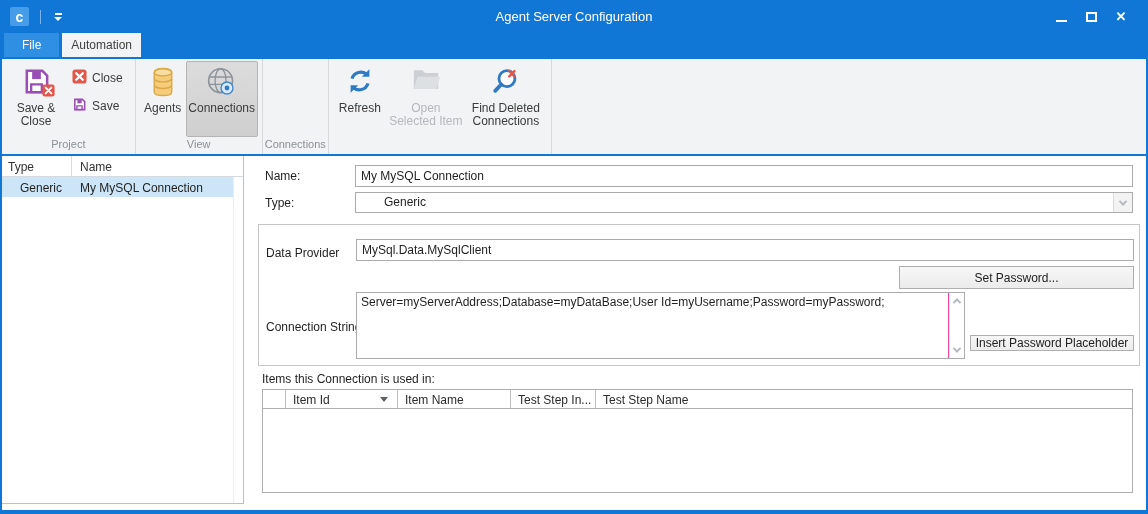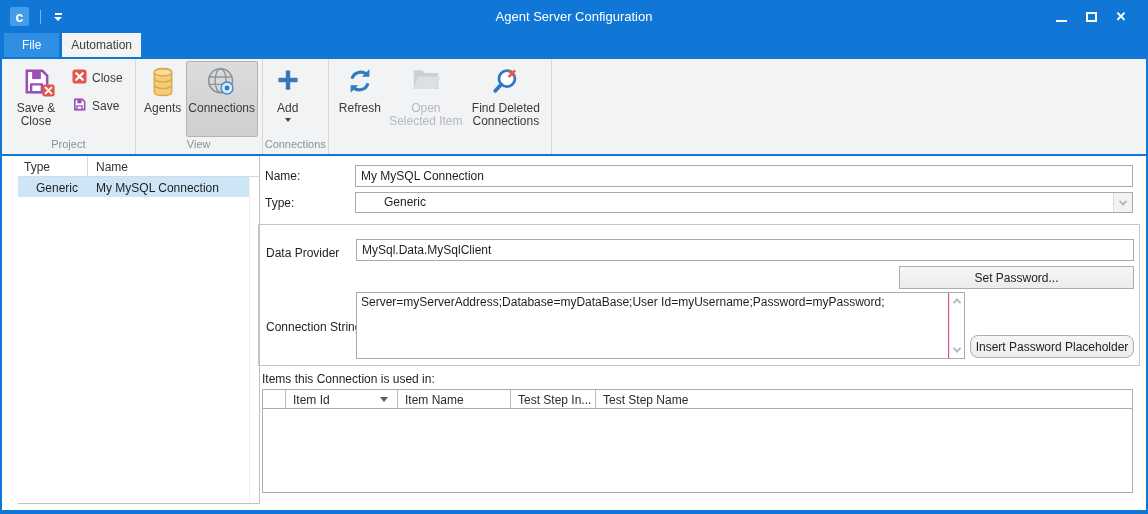--- a/index.html
+++ b/index.html
@@ -37,21 +37,21 @@
         text-align:center;border:1px solid transparent;border-radius:2px;line-height:13px;}
   .rbtn .icon{height:36px;display:flex;align-items:flex-start;justify-content:center;position:relative;}
   .rbtn.selected{background:linear-gradient(#dcdcdc,#cfcfcf);border-color:#b4b4b4;}
   .rbtn.disabled{color:#b4b8bc;}
   .badge{position:absolute;right:-3px;bottom:2px;}
   .dropmark{width:0;height:0;border-left:3.5px solid transparent;border-right:3.5px solid transparent;border-top:4px solid #444;margin-top:3px;}
   .small-col{display:flex;flex-direction:column;padding-top:7px;gap:8px;margin-left:4px;}
   .sbtn{display:flex;align-items:center;gap:5px;font-size:12px;color:#3b3b3b;padding:1px 8px 1px 2px;}
   
   .content{position:relative;height:354px;background:#fff;font-size:12px;color:#1f1f1f;}
-  .left-panel{position:absolute;left:16px;top:0;width:242px;height:348px;background:#fff;
+  .left-panel{position:absolute;left:0;top:0;width:242px;height:348px;background:#fff;
               border-right:1px solid #c0c0c0;border-bottom:1px solid #c0c0c0;}
   .lp-header{display:flex;height:21px;border-bottom:1px solid #d4dae0;color:#333;}
   .lp-header .col-type{width:70px;border-right:1px solid #d4dae0;padding:4px 0 0 6px;}
   .lp-header .col-name{flex:1;padding:4px 0 0 8px;}
   .lp-scroll{position:absolute;right:0;top:21px;bottom:0;width:10px;border-left:1px solid #efefef;background:#fff;}
   .lp-row{display:flex;height:20px;margin-right:10px;background:#cde6f7;}
   .lp-row .cell-type{width:70px;text-align:right;padding:4px 10px 0 0;}
   .lp-row .cell-name{flex:1;padding:4px 0 0 8px;}
   .right-panel{position:absolute;left:246px;top:0;right:3px;bottom:0;}
   .f-label{position:absolute;font-size:12px;color:#1f1f1f;}
@@ -64,21 +64,21 @@
   .chev{display:inline-block;width:6px;height:6px;border-right:2px solid #b3b9bf;border-bottom:2px solid #b3b9bf;}
   .chev.down{transform:rotate(45deg) translate(-1px,-1px);}
   .chev.up{transform:rotate(-135deg) translate(-1px,-1px);}
   .gbox{position:absolute;left:10px;top:68px;width:882px;height:142px;border:1px solid #c6c6c6;}
   .g-label{position:absolute;font-size:12px;color:#1f1f1f;}
   .g-input{position:absolute;left:97px;top:14px;width:778px;height:22px;border:1px solid #ababab;
            font-size:12px;padding:0 5px;font-family:"Liberation Sans",sans-serif;color:#1f1f1f;background:#fff;}
   .btn{position:absolute;background:linear-gradient(#f6f6f6,#ececec);border:1px solid #aeaeae;
        font-size:12px;color:#222;font-family:"Liberation Sans",sans-serif;text-align:center;}
   .sp-btn{left:640px;top:41px;width:235px;height:23px;}
-  .ip-btn{left:711px;top:110px;width:164px;height:23px;border-radius:8px;}
+  .ip-btn{left:711px;top:110px;width:164px;height:16px;}
   .cs-wrap{position:absolute;left:97px;top:67px;width:609px;height:67px;border:1px solid #ababab;background:#ec4899;}
   .cs-wrap textarea{border:0;outline:none;resize:none;width:calc(100% - 16px);height:100%;
        font-family:"Liberation Sans",sans-serif;font-size:12px;color:#1f1f1f;padding:2px 4px;overflow:hidden;}
   .cs-sb{position:absolute;right:0;top:0;bottom:0;width:15px;border-left:1px solid #e6e6e6;background:#fff;}
   .cs-sb .chev{position:absolute;left:4px;}
   .cs-sb .chev.up{top:5px;}
   .cs-sb .chev.down{bottom:5px;}
   .items-label{position:absolute;left:14px;top:216px;color:#1f1f1f;}
   .itable{position:absolute;left:14px;top:233px;width:871px;height:104px;border:1px solid #aeaeae;background:#fff;}
   .itable .hrow{display:flex;height:19px;border-bottom:1px solid #aeaeae;color:#2b2b2b;}
@@ -186,29 +186,20 @@
             </svg>
           </span>
           <span>Connections</span>
         </div>
       </div>
       <div class="rgroup-label">View</div>
     </div>
 
     <div class="rgroup">
       <div class="rgroup-buttons">
-        <div class="rbtn" style="width:42px">
-          <span class="icon">
-            <svg width="28" height="28" viewBox="0 0 32 32">
-              <path d="M16 5v22M5 16h22" stroke="#3c77b8" stroke-width="5"></path>
-            </svg>
-          </span>
-          <span>Add</span>
-          <span class="dropmark"></span>
-        </div>
       </div>
       <div class="rgroup-label">Connections</div>
     </div>
 
     <div class="rgroup">
       <div class="rgroup-buttons">
         <div class="rbtn" style="width:54px">
           <span class="icon">
             <svg width="30" height="30" viewBox="0 0 32 32">
               <path d="M7.5 13.5a9.5 9.5 0 0 1 16-4" fill="none" stroke="#2e7bc4" stroke-width="3.4"></path>

